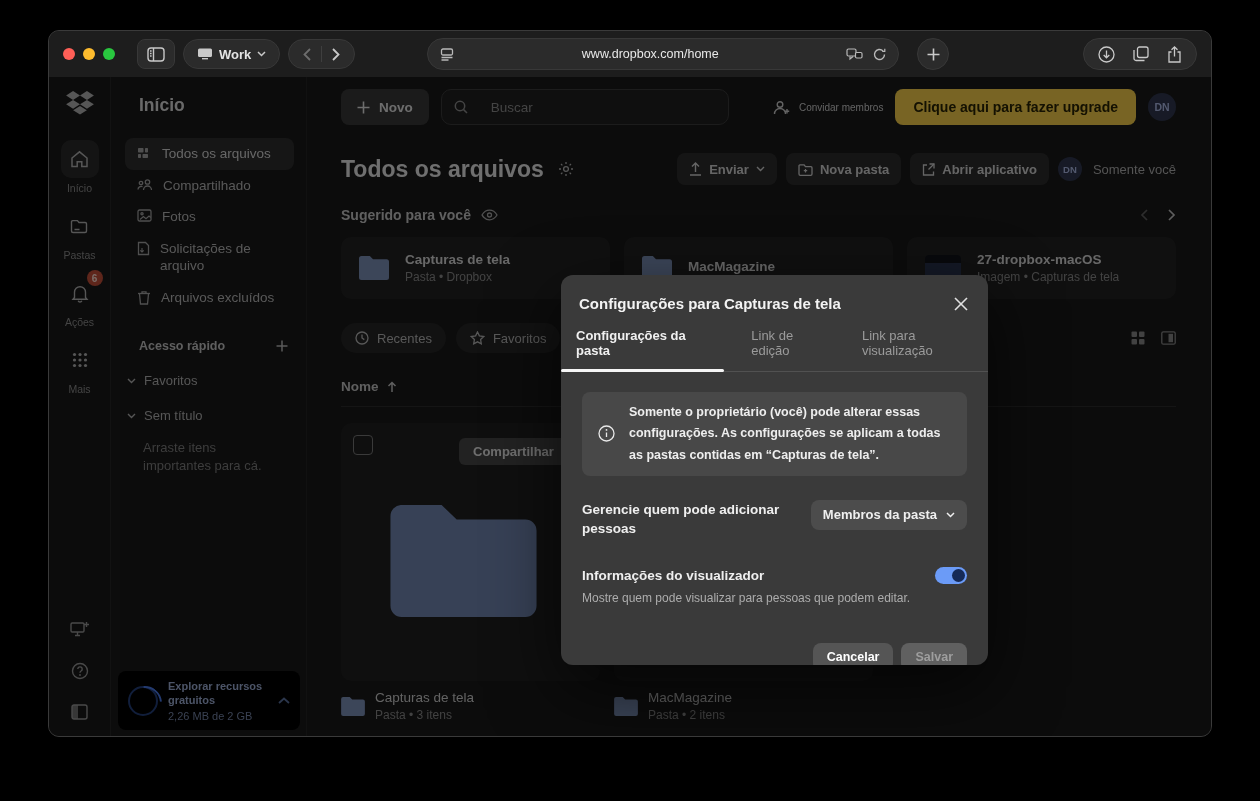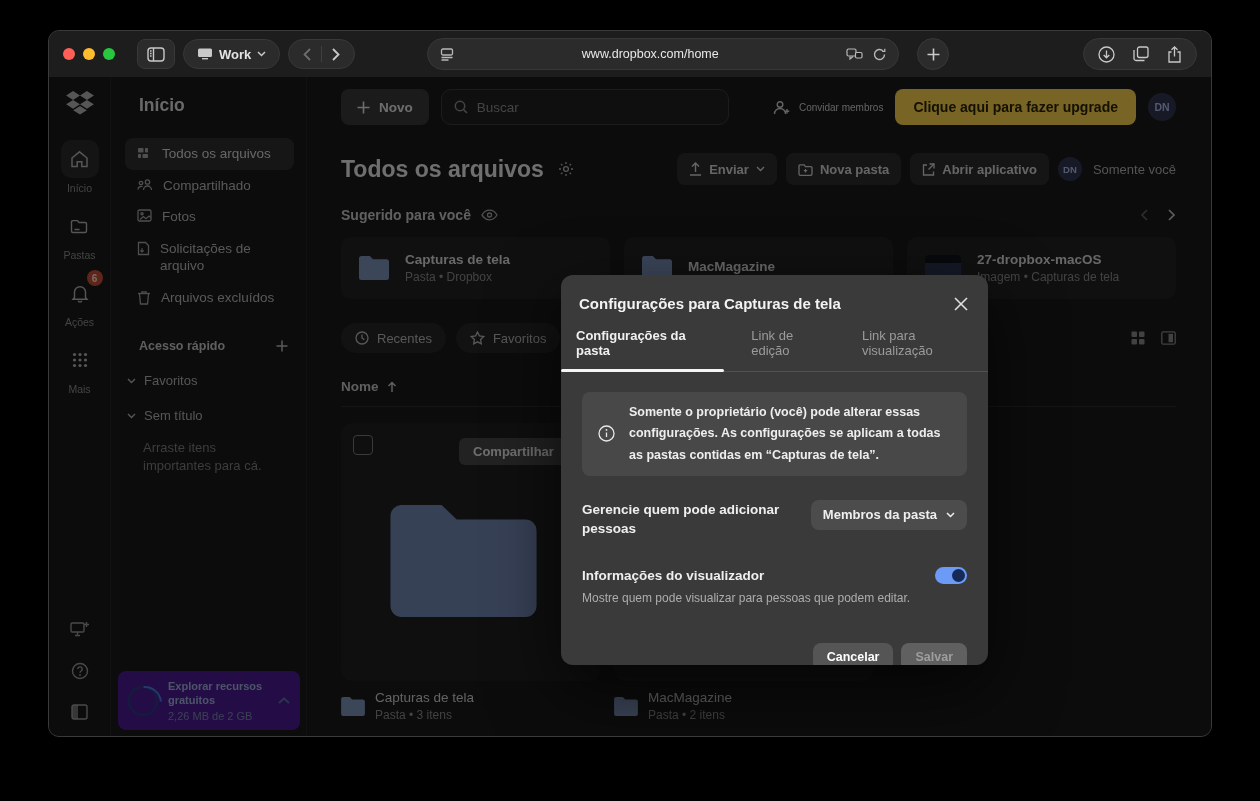--- a/index.html
+++ b/index.html
@@ -48,36 +48,36 @@
   .sb-title { font-size:17.5px; font-weight:700; color:#dcdcdc; }
   .sb-nav { margin-top:22px; margin-left:-14px; }
   .sb-item { display:flex; align-items:flex-start; gap:10px; padding:7px 8px 7px 12px; border-radius:8px;
              color:#b9b9b9; font-size:13.5px; line-height:1.3; }
   .sb-item .ic { color:#a5a5a5; flex-shrink:0; margin-top:1px; }
   .sb-item.active { background:#2e2e2e; color:#d6d6d6; }
   .sb-section { margin-top:26px; display:flex; align-items:center; justify-content:space-between; padding-right:6px;
                 color:#c6c6c6; font-size:12.5px; font-weight:700; }
   .sb-group { margin-top:20px; display:flex; align-items:center; gap:8px; color:#b3b3b3; font-size:13px; margin-left:-12px; }
   .sb-hint { margin-top:16px; margin-left:4px; color:#7f7f7f; font-size:13px; line-height:1.35; width:128px; }
-  .storage { position:absolute; left:7px; right:6px; bottom:6px; height:59px; background:#4c1d95; border-radius:8px;
+  .storage { position:absolute; left:7px; right:6px; bottom:6px; height:59px; background:#000000; border-radius:8px;
              display:flex; align-items:center; padding:0 10px; gap:10px; }
   .ring { width:30px; height:30px; border-radius:50%; border:2px solid #24407c; position:relative; flex-shrink:0; }
   .ring:after { content:""; position:absolute; left:-2px; top:-2px; width:30px; height:30px; border-radius:50%;
                 border:2px solid transparent; border-top-color:#4a79e8; transform:rotate(40deg); }
   .storage-text { flex:1; }
   .storage-title { font-size:11px; font-weight:700; color:#9fb0d8; line-height:1.3; }
   .storage-usage { font-size:11px; color:#7888ab; margin-top:3px; }
   .storage .ic { color:#5b729f; }
 
   .main { flex:1; position:relative; padding:12px 35px 0 34px; overflow:hidden; }
   .toolbar { display:flex; align-items:center; gap:12px; height:36px; }
   .btn-novo { display:flex; align-items:center; gap:9px; background:#393939; border-radius:8px; height:36px;
               padding:0 16px; color:#e3e3e3; font-size:13.5px; font-weight:700; }
   .search { width:288px; height:36px; border:1px solid #3c3c3c; background:#202020; border-radius:10px;
-            display:flex; align-items:center; gap:9px; padding:0 12px; color:#8f8f8f; }
+            display:flex; align-items:center; gap:23px; padding:0 12px; color:#8f8f8f; }
   .search input { background:transparent; border:none; outline:none; color:#bdbdbd; font-size:13.5px; width:100%;
                   font-family:"Liberation Sans", sans-serif; }
   .search input::placeholder { color:#8f8f8f; }
   .invite { display:flex; align-items:center; gap:9px; color:#cfcfcf; font-size:10px; margin-left:auto; }
   .upgrade { background:#fad24b; color:#2b2405; border-radius:8px; height:36px; display:flex; align-items:center;
              padding:0 18px; font-size:14px; font-weight:700; }
   .avatar { width:28px; height:28px; border-radius:50%; background:#303850; color:#aebbe8; font-size:10.5px;
             font-weight:700; display:flex; align-items:center; justify-content:center; }
   .avatar.sm { width:24px; height:24px; font-size:9.5px; }
 

